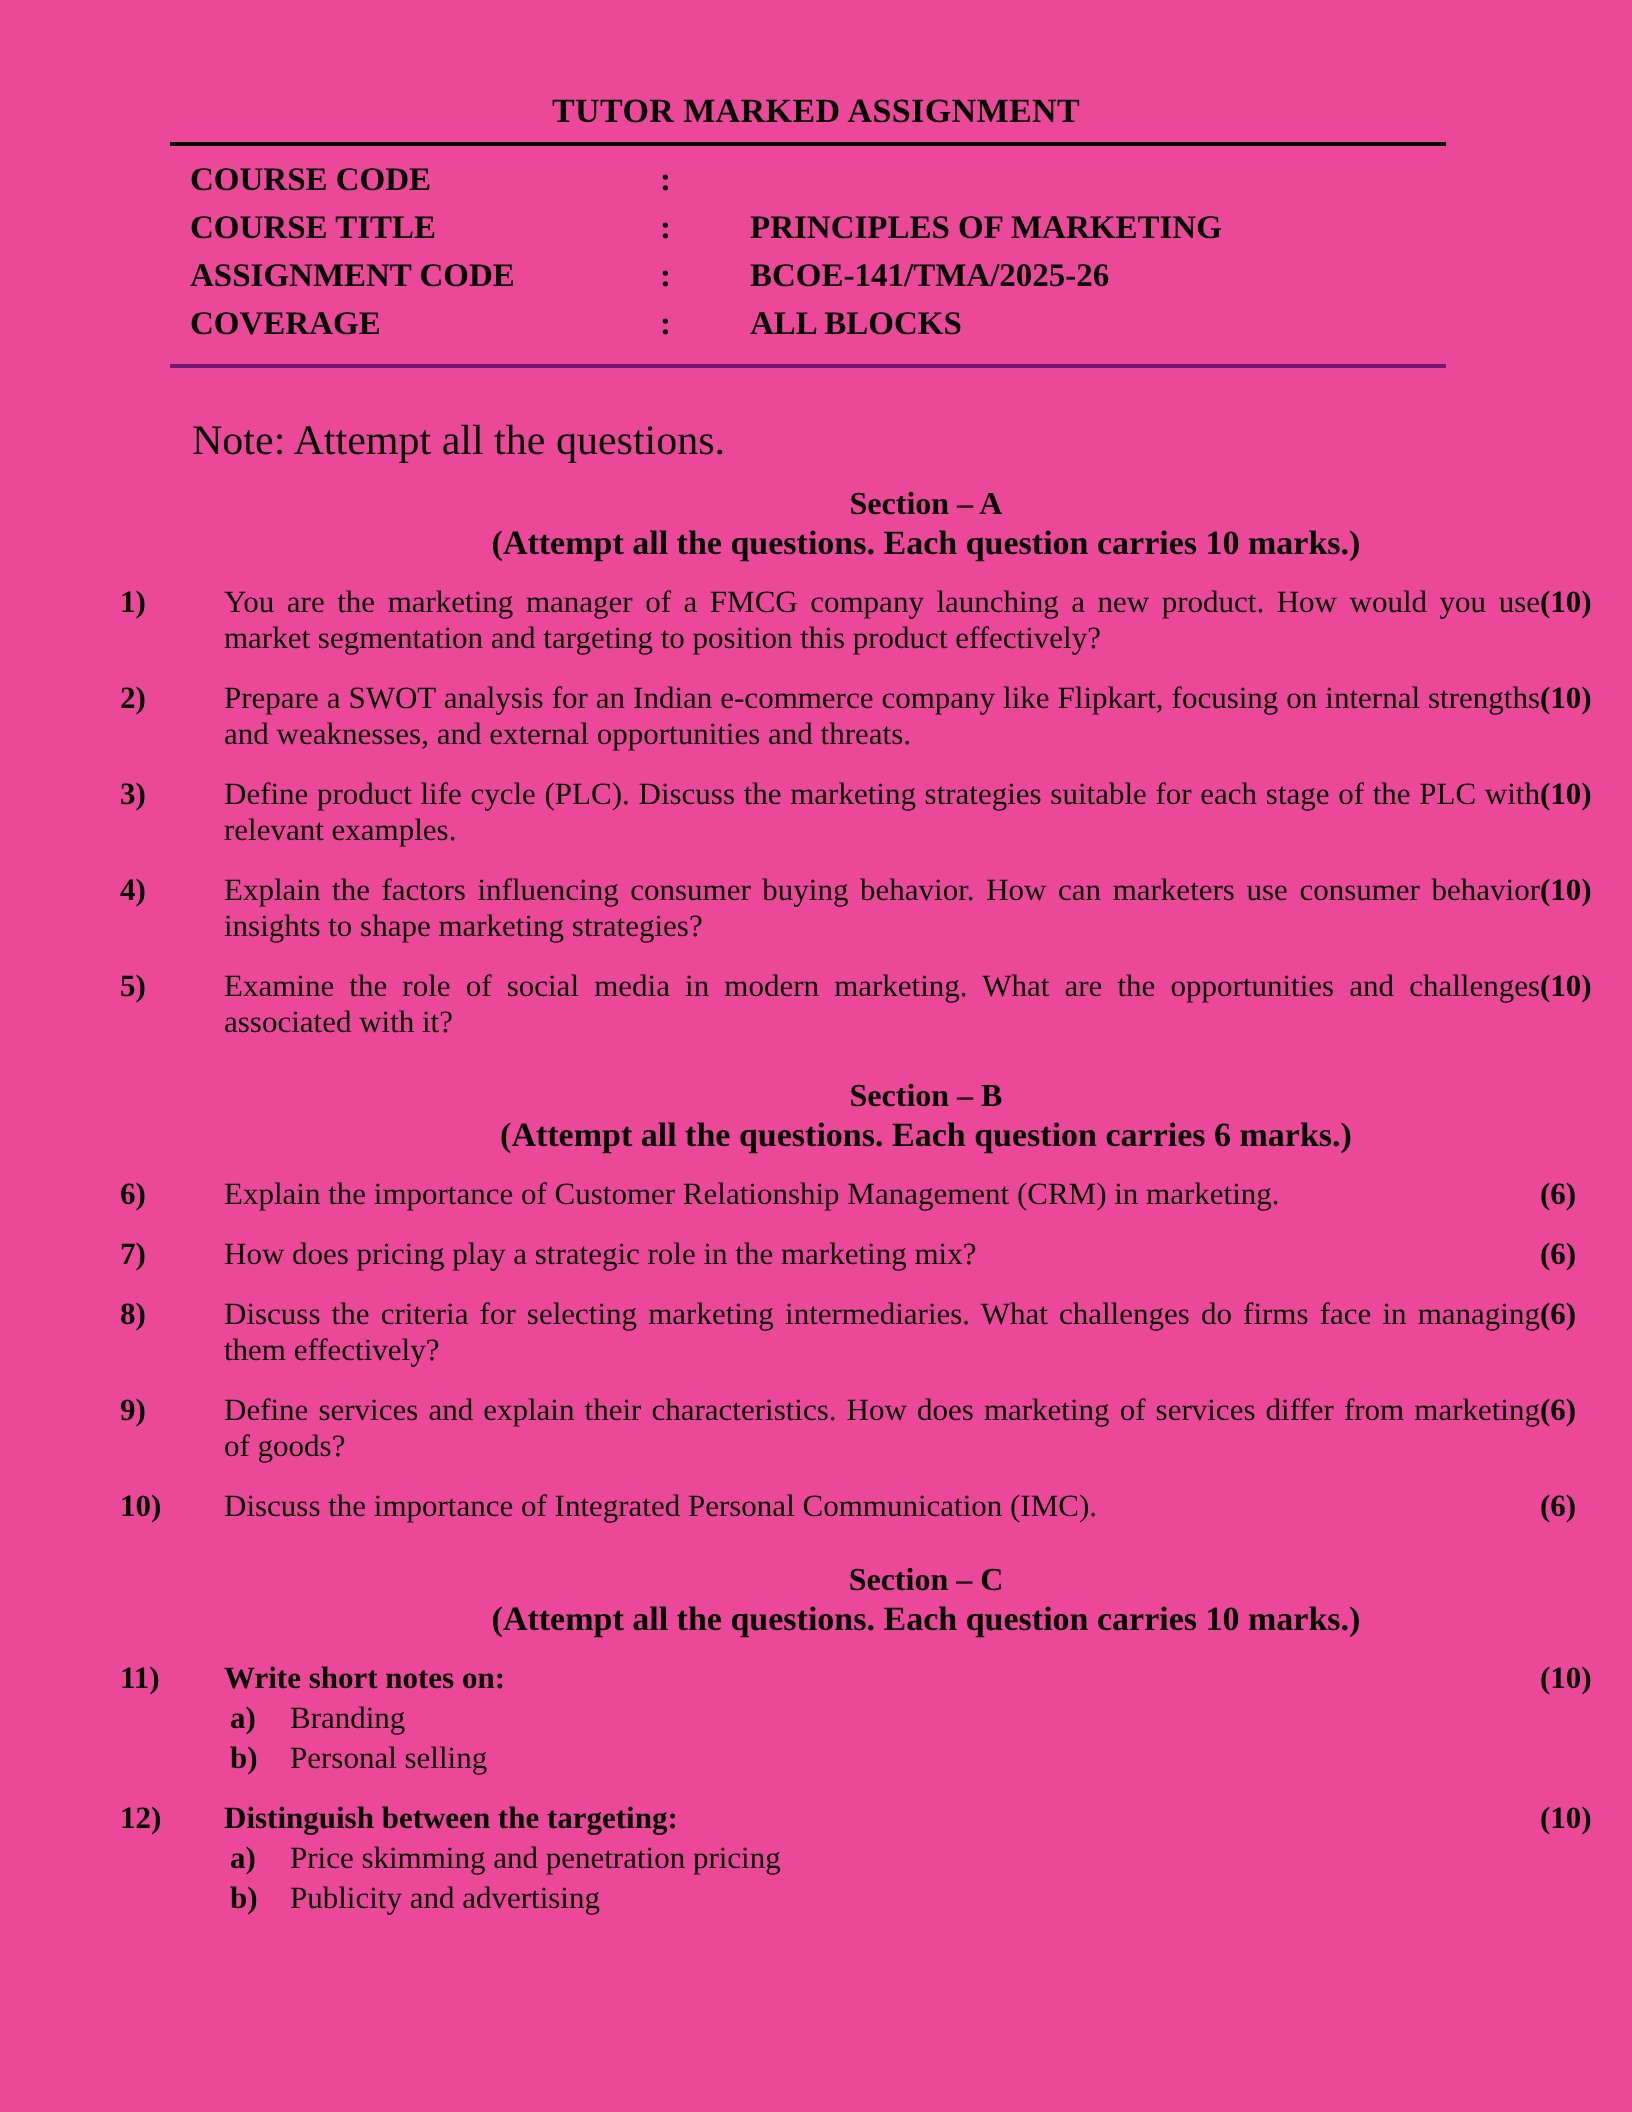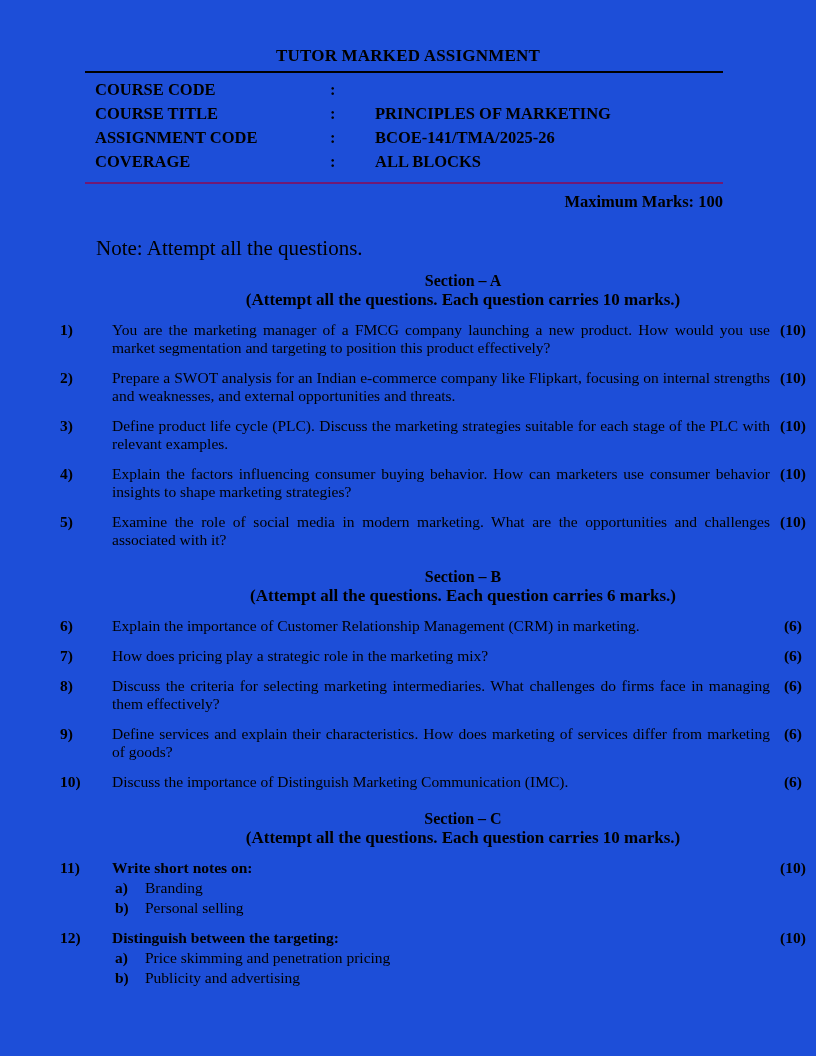--- a/index.html
+++ b/index.html
@@ -1,20 +1,20 @@
 <!DOCTYPE html>
 <html><head>
 <meta charset="utf-8">
 <style>
   html, body { margin:0; padding:0; background:#e8e8e8; }
   .page {
     width: 816px;
     height: 1056px;
     margin: 0 auto;
-    background: #1d4ed8;
+    background: #ec4899;
     box-sizing: border-box;
     padding-top: 46px;
     font-family: "Liberation Serif", serif;
     color: #000;
     overflow: hidden;
   }
   .title {
     text-align: center;
     font-weight: bold;
     font-size: 17px;
@@ -63,21 +63,21 @@
     display: flex;
     align-items: flex-start;
     margin-top: 12px;
     font-size: 15.5px;
     line-height: 18px;
   }
   .qnum { width: 52px; font-weight: bold; flex: none; }
   .qtext { flex: 1; text-align: justify; }
   .qbody { flex: 1; }
   .qhead { font-weight: bold; }
-  .qmarks { width: 46px; flex: none; font-weight: bold; text-align: center; }
+  .qmarks { width: 46px; flex: none; font-weight: bold; text-align: left; }
   .subitem { display: flex; margin-top: 2px; }
   .sublabel { width: 33px; padding-left: 3px; box-sizing: border-box; font-weight: bold; flex: none; }
   .subtext { flex: 1; }
 </style>
 </head>
 <body>
 
 <div class="page">
 
   <div class="title">TUTOR MARKED ASSIGNMENT</div>
@@ -97,21 +97,20 @@
       <div class="hcolon">:</div>
       <div class="hvalue">BCOE-141/TMA/2025-26</div>
     </div>
     <div class="hrow">
       <div class="hlabel">COVERAGE</div>
       <div class="hcolon">:</div>
       <div class="hvalue">ALL BLOCKS</div>
     </div>
   </div>
 
-  <div class="max-marks">Maximum Marks: 100</div>
 
   <div class="note">Note: Attempt all the questions.</div>
 
   <div class="content">
 
     <div class="section">
       <div class="section-head" style="margin-top:10px">Section – A</div>
       <div class="section-sub">(Attempt all the questions. Each question carries 10 marks.)</div>
       <div class="qlist">
         <div class="qrow">
@@ -161,21 +160,21 @@
           <div class="qtext">Discuss the criteria for selecting marketing intermediaries. What challenges do firms face in managing them effectively?</div>
           <div class="qmarks">(6)</div>
         </div>
         <div class="qrow">
           <div class="qnum">9)</div>
           <div class="qtext">Define services and explain their characteristics. How does marketing of services differ from marketing of goods?</div>
           <div class="qmarks">(6)</div>
         </div>
         <div class="qrow">
           <div class="qnum">10)</div>
-          <div class="qtext">Discuss the importance of Distinguish Marketing Communication (IMC).</div>
+          <div class="qtext">Discuss the importance of Integrated Personal Communication (IMC).</div>
           <div class="qmarks">(6)</div>
         </div>
       </div>
     </div>
 
     <div class="section">
       <div class="section-head">Section – C</div>
       <div class="section-sub">(Attempt all the questions. Each question carries 10 marks.)</div>
       <div class="qlist">
         <div class="qrow">

